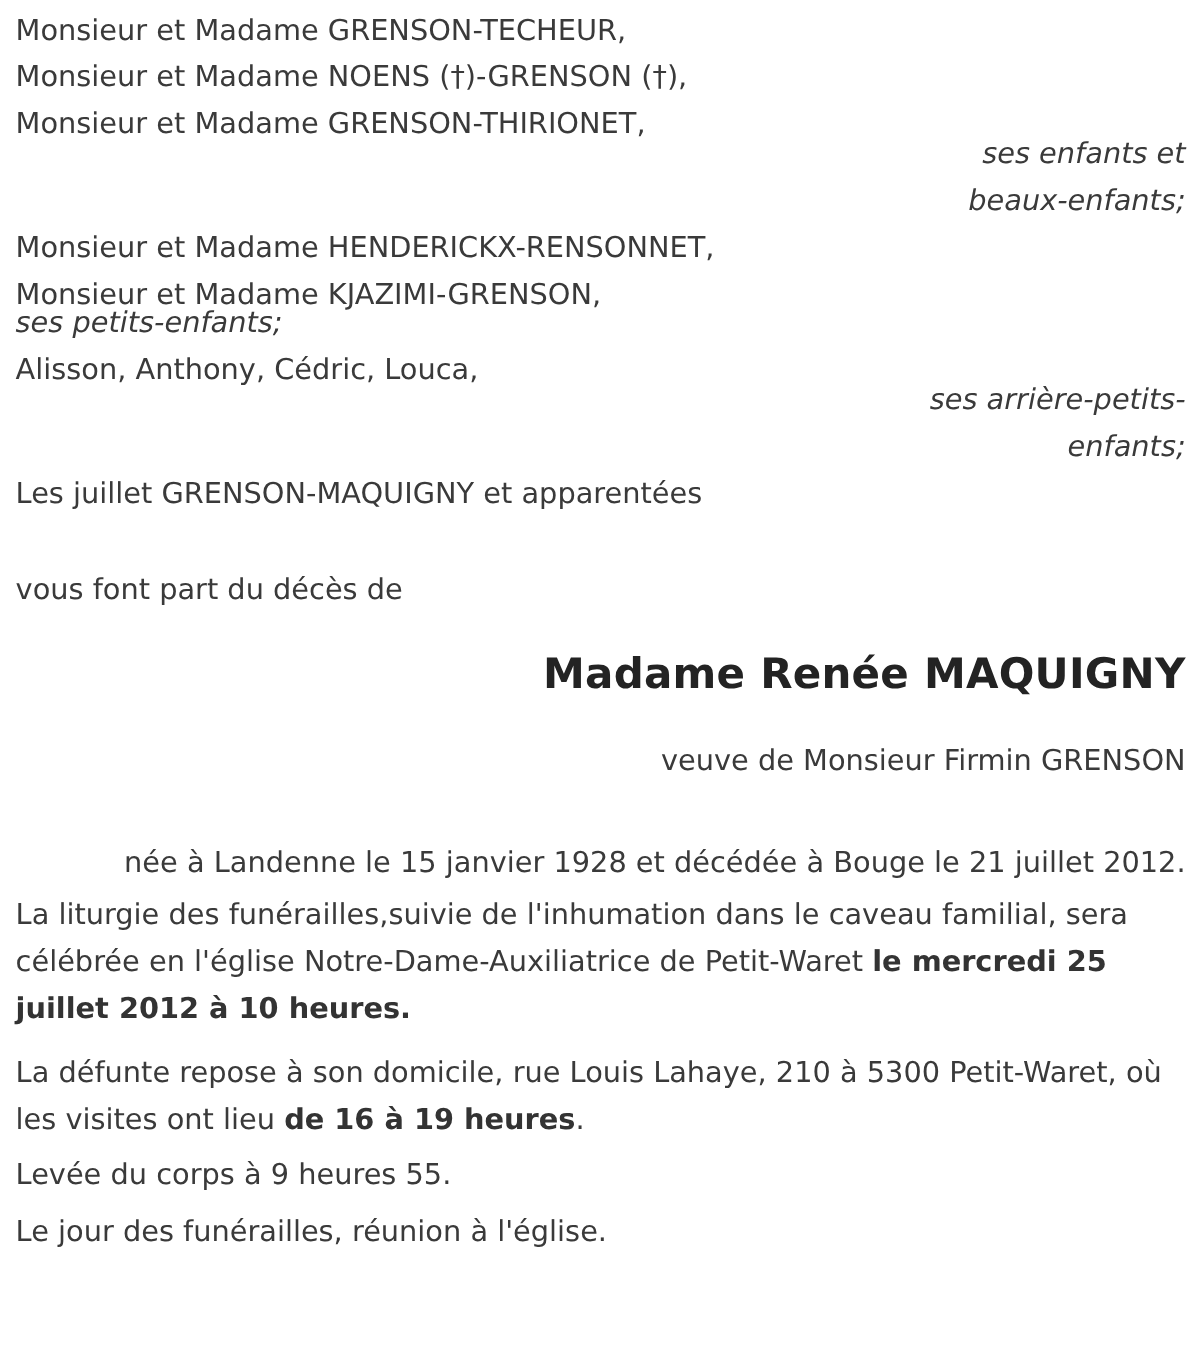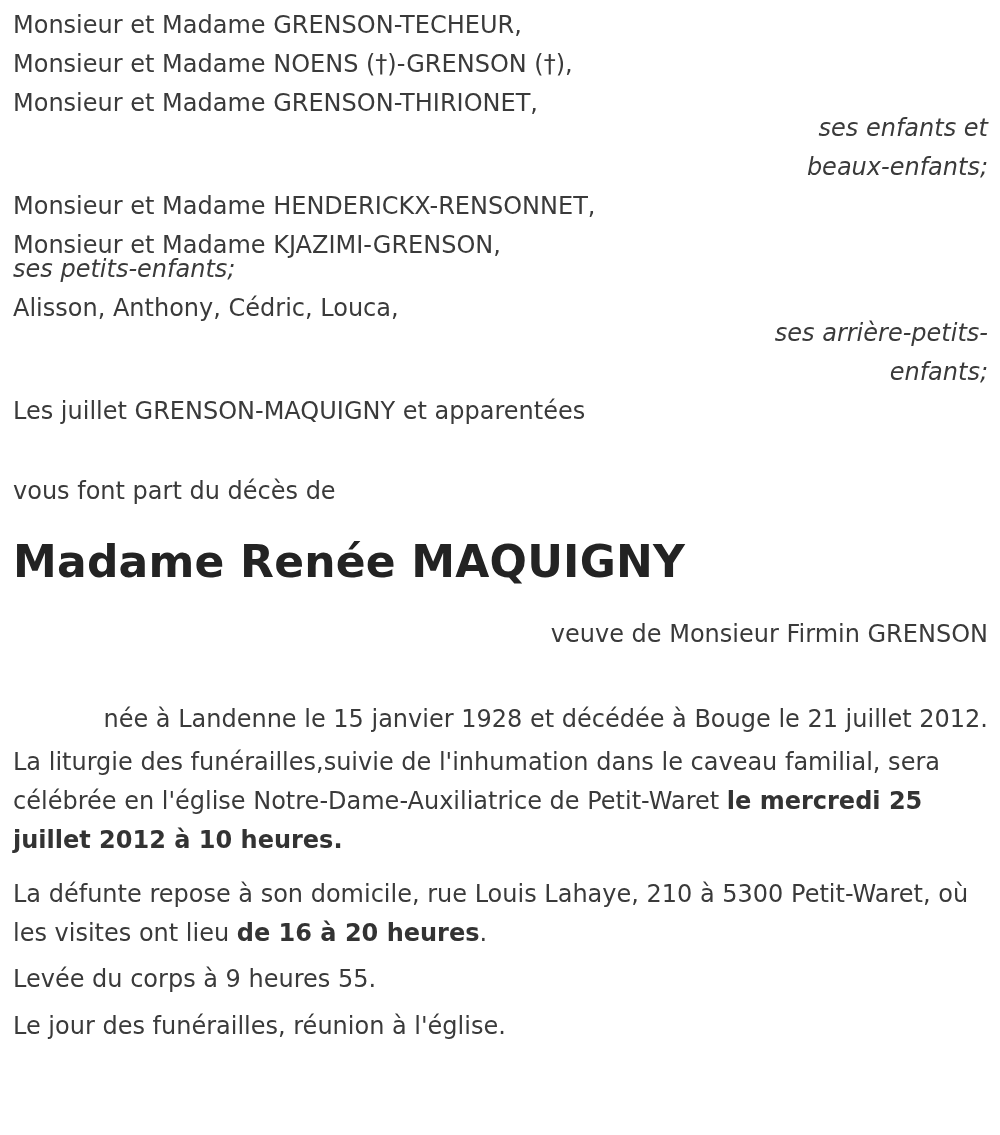--- a/index.html
+++ b/index.html
@@ -14,25 +14,26 @@
     color: #3a3a3a;
     padding: 6px 12px 0 13px;
   }
   .line { text-align: left; }
   .relation { text-align: right; font-style: italic; margin-top: -14px; }
   .relation-single { font-style: italic; margin-top: -15px; }
   .families-line { margin-top: 0; }
   .intro-line { margin-top: 41px; }
   .deceased-name {
     margin-top: 26px;
-    font-size: 44px;
+    font-size: 35px;
     line-height: 50px;
     font-weight: 700;
     color: #232323;
     letter-spacing: 0.2px;
+    text-align: right;
   }
   .widow-line { margin-top: 28px; text-align: right; }
   .birth-line { margin-top: 46px; text-align: right; }
   .para { margin: 0; }
   .para-liturgy { margin-top: 4px; }
   .para-repose { margin-top: 15px; }
   .para-levee { margin-top: 7px; }
   .para-reunion { margin-top: 8px; }
   b { font-weight: 700; color: #333333; }
 </style>
@@ -67,19 +68,19 @@
   <div class="line intro-line">vous font part du décès de</div>
 
   <div class="deceased-name">Madame Renée MAQUIGNY</div>
 
   <div class="line widow-line">veuve de Monsieur Firmin GRENSON</div>
 
   <div class="line birth-line">née à Landenne le 15 janvier 1928 et décédée à Bouge le 21 juillet 2012.</div>
 
   <p class="para para-liturgy"><span>La liturgie des funérailles,suivie de l'inhumation dans le caveau familial, sera célébrée en l'église Notre-Dame-Auxiliatrice de Petit-Waret </span><b>le mercredi 25 juillet 2012 à 10 heures.</b></p>
 
-  <p class="para para-repose"><span>La défunte repose à son domicile, rue Louis Lahaye, 210 à 5300 Petit-Waret, où les visites ont lieu </span><b>de 16 à 20 heures</b><span>.</span></p>
+  <p class="para para-repose"><span>La défunte repose à son domicile, rue Louis Lahaye, 210 à 5300 Petit-Waret, où les visites ont lieu </span><b>de 16 à 19 heures</b><span>.</span></p>
 
   <p class="para para-levee">Levée du corps à 9 heures 55.</p>
 
   <p class="para para-reunion">Le jour des funérailles, réunion à l'église.</p>
 
 </div>
 
 </body></html>

